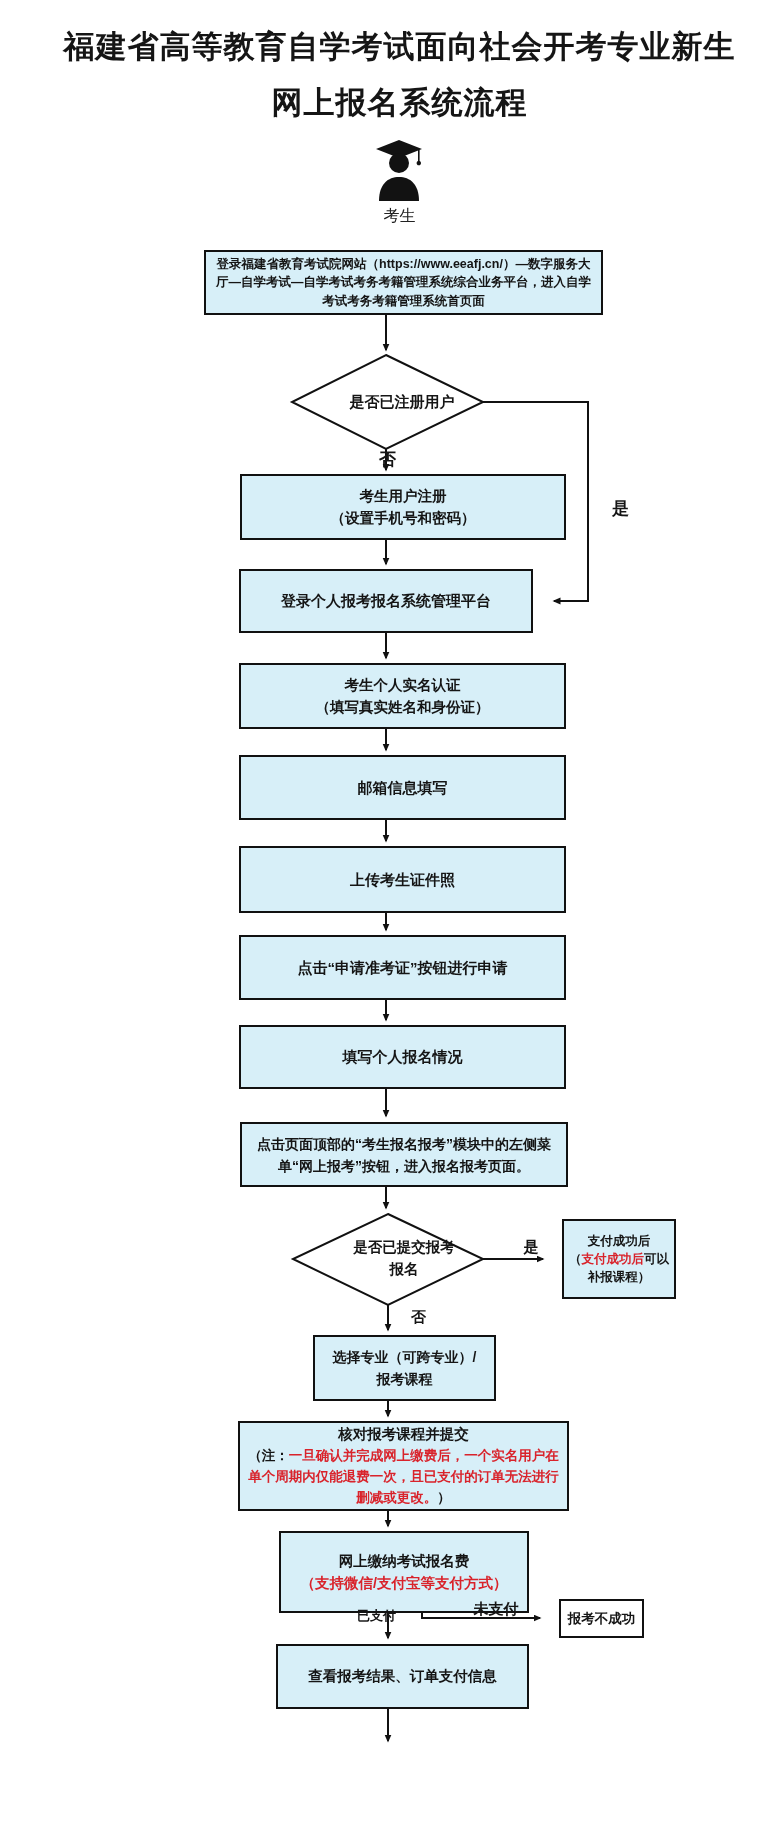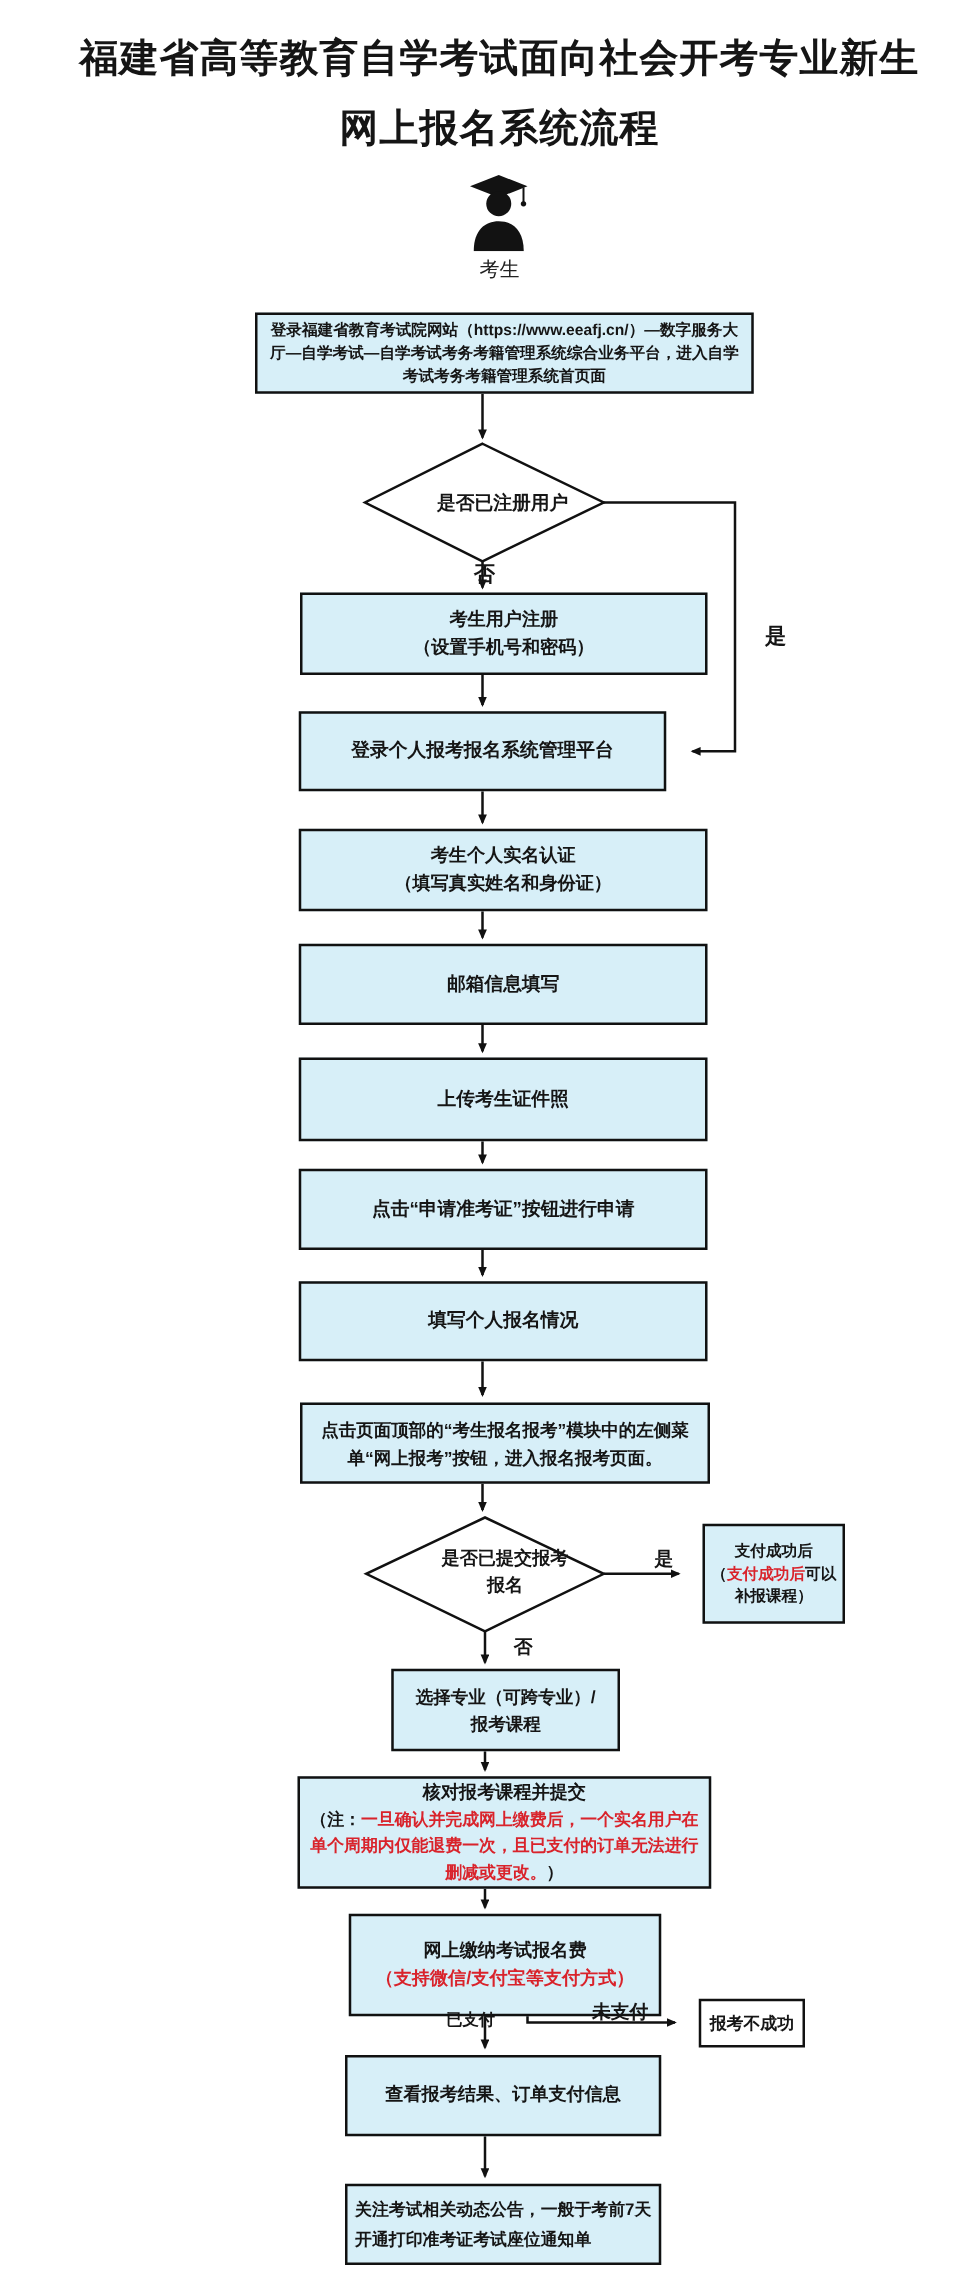--- a/index.html
+++ b/index.html
@@ -139,17 +139,14 @@
   <div class="abs edge-label" style="left:450px;top:1600px;width:60px;text-align:center;font-size:15px;">未支付</div>
 
   <div class="abs node white" style="left:543px;top:1599px;width:85px;height:39px;font-size:13.5px;">
     <span>报考不成功</span>
   </div>
 
   <div class="abs node" style="left:260px;top:1644px;width:253px;height:65px;font-size:14.5px;">
     <span>查看报考结果、订单支付信息</span>
   </div>
 
-  <div class="abs node" style="left:260px;top:1747px;width:253px;height:65px;font-size:13.5px;line-height:24px;align-items:flex-start;text-align:left;padding:2px 6px;">
-    <span>关注考试相关动态公告，一般于考前7天开通打印准考证考试座位通知单</span>
-  </div>
 
 </div>
 
 </body></html>

